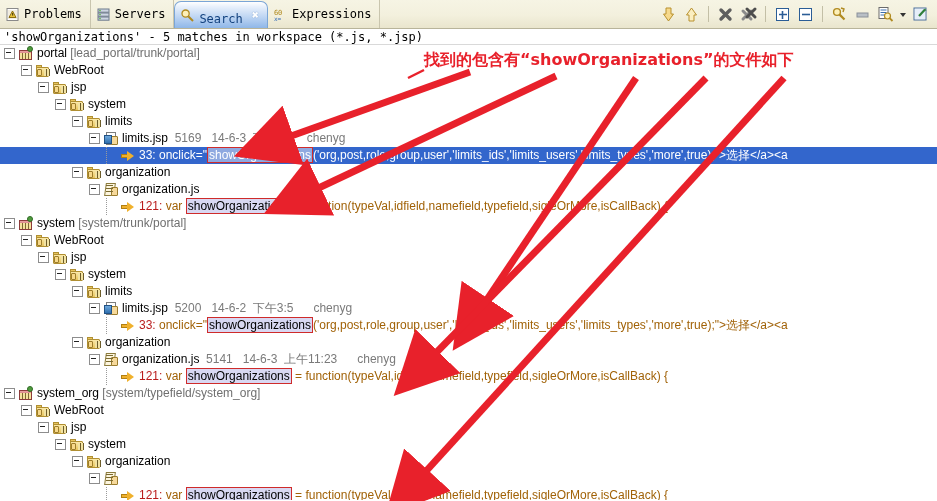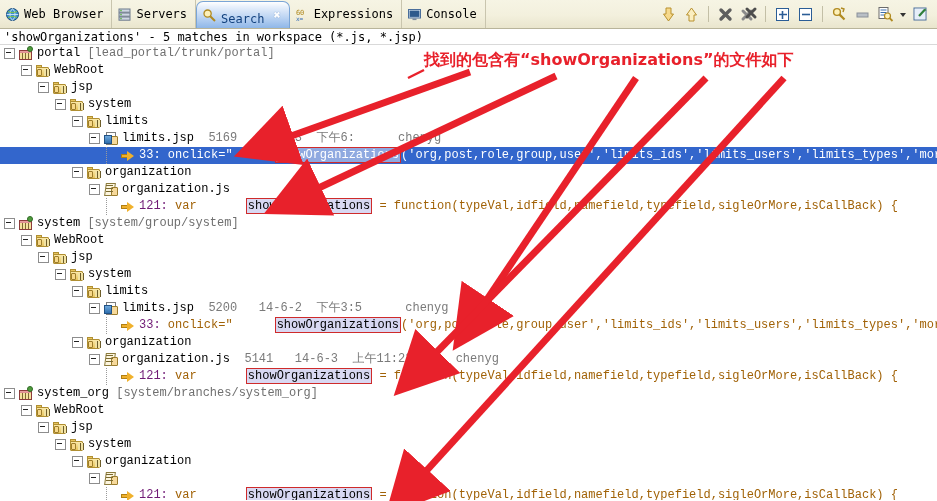--- a/index.html
+++ b/index.html
@@ -73,21 +73,21 @@
     position:relative;
     background:#ffffff;
     height:455px;
     overflow:hidden;
   }
   .row{
     height:17px;line-height:17px;
     white-space:nowrap;
     position:relative;
     display:flex;align-items:center;
-    font-family:Liberation Mono, monospace;
+    font-family:Liberation Sans, sans-serif;
     font-size:12px;
   }
   .row .txt{white-space:pre;}
 
   .expander{
     width:9px;height:9px;
     border:1px solid #8d8d8d;
     background:#ffffff;
     position:relative;
     flex:0 0 9px;
@@ -186,32 +186,31 @@
     flex:0 0 auto;height:17px;
     border-left:1px dotted #9a9a9a;
     margin-right:3px;
     align-self:stretch;
   }
 
   
   .name{color:#000;}
   .meta{color:#7a7a7a;}
   .path{color:#6f6f6f;}
-  .lineno{color:#701a75;}
+  .lineno{color:#b91c1c;}
   .code{color:#a16207;}
 
   
   .term{
     background:#d8d8f2;
     border:1px solid #cf2b2b;
     padding:0 1px;
     box-sizing:border-box;
     display:inline-block;
     line-height:14px;
-    margin-left:42px;
   }
 
   
   .row.selected{
     background:#3366cc;
   }
   .row.selected .code,.row.selected .lineno{color:#ffffff;}
   .row.selected .term{background:#8fa9e0;border:1px solid #cf2b2b;color:#ffffff;}
 
   
@@ -223,32 +222,33 @@
     font-size:16px;
     font-weight:bold;
     white-space:nowrap;
   }
 </style>
 </head>
 <body>
 
 <div class="tabbar">
 
-
-
   <div class="tab">
     <span class="tabicon">
       <svg width="15" height="15" viewBox="0 0 15 15">
-        <circle cx="7.5" cy="7.5" r="6" fill="#3f8fd0" stroke="#1d4f7d"></circle>
-        <path d="M1.8 7.5 h11.4 M7.5 1.6 a8 8 0 0 1 0 11.8 M7.5 1.6 a8 8 0 0 0 0 11.8" stroke="#cfe6f7" fill="none" stroke-width="0.9"></path>
-        <path d="M3 4.5 q4.5 2 9 0 M3 10.5 q4.5 -2 9 0" stroke="#7ec24a" fill="none" stroke-width="1.1"></path>
-      </svg>
-    </span>
-    <span class="tablabel">Web Browser</span>
+        <rect x="2" y="1.5" width="11" height="12" fill="#fff" stroke="#8a8a8a"></rect>
+        <rect x="3" y="3" width="9" height="9" fill="#f2ede0"></rect>
+        <polygon points="7.5,4 11,10.5 4,10.5" fill="#e8c33a" stroke="#8a6e13"></polygon>
+        <rect x="7" y="6" width="1.2" height="2.6" fill="#5a4a10"></rect>
+      </svg>
+    </span>
+    <span class="tablabel">Problems</span>
   </div>
+
+
 
   <div class="tab">
     <span class="tabicon">
       <svg width="15" height="15" viewBox="0 0 15 15">
         <rect x="2" y="2" width="11" height="3.2" fill="#cfd6e2" stroke="#6d7a8c"></rect>
         <rect x="2" y="6" width="11" height="3.2" fill="#cfd6e2" stroke="#6d7a8c"></rect>
         <rect x="2" y="10" width="11" height="3.2" fill="#cfd6e2" stroke="#6d7a8c"></rect>
         <circle cx="4" cy="3.6" r="0.8" fill="#53b03c"></circle>
         <circle cx="4" cy="7.6" r="0.8" fill="#53b03c"></circle>
         <circle cx="4" cy="11.6" r="0.8" fill="#53b03c"></circle>
@@ -272,30 +272,20 @@
     <span class="tabicon">
       <svg width="15" height="15" viewBox="0 0 15 15">
         <text x="1" y="7.5" font-size="7" fill="#b08a20" font-family="monospace">6</text>
         <text x="5" y="7.5" font-size="7" fill="#b08a20" font-family="monospace">0</text>
         <text x="1" y="13.5" font-size="6" fill="#2c67b5" font-family="monospace">x=</text>
       </svg>
     </span>
     <span class="tablabel">Expressions</span>
   </div>
 
-  <div class="tab">
-    <span class="tabicon">
-      <svg width="15" height="15" viewBox="0 0 15 15">
-        <rect x="1.5" y="2.5" width="12" height="8.5" fill="#dbe6f2" stroke="#4a6e9b"></rect>
-        <rect x="2.6" y="3.6" width="9.8" height="6.3" fill="#2f5a8c"></rect>
-        <rect x="5.5" y="11.5" width="4" height="1.6" fill="#7f8c9e"></rect>
-      </svg>
-    </span>
-    <span class="tablabel">Console</span>
-  </div>
 
   <div class="tab toolfill"></div>
 
   <div class="toolbtns">
     <span class="tbtn" title="Show Next Match">
       <svg width="21" height="21" viewBox="0 0 21 21">
         <polygon points="10.5,17 5.5,10 8,10 8,4 13,4 13,10 15.5,10" fill="#f6d98c" stroke="#b8912e"></polygon>
       </svg>
     </span>
     <span class="tbtn" title="Show Previous Match">
@@ -448,21 +438,21 @@
       <span class="dotline" style="width:10px"></span>
       <span class="ic-arrow"></span>
       <span class="txt"><span class="lineno">121:</span><span class="code"> var </span><span class="term">showOrganizations</span><span class="code"> = function(typeVal,idfield,namefield,typefield,sigleOrMore,isCallBack) {</span></span>
     </div>
     <div class="row">
       <span class="guide" style="width:4px"></span>
       <span class="expander"></span>
       <span class="ic ic-proj">
         <i></i>
       </span>
-      <span class="txt"><span class="name">system</span><span class="path"> [system/group/system]</span></span>
+      <span class="txt"><span class="name">system</span><span class="path"> [system/trunk/portal]</span></span>
     </div>
     <div class="row">
       <span class="guide" style="width:21px"></span>
       <span class="expander"></span>
       <span class="ic ic-folder">
         <u></u>
         <i></i>
       </span>
       <span class="txt"><span class="name">WebRoot</span></span>
     </div>
@@ -529,21 +519,21 @@
       <span class="dotline" style="width:10px"></span>
       <span class="ic-arrow"></span>
       <span class="txt"><span class="lineno">121:</span><span class="code"> var </span><span class="term">showOrganizations</span><span class="code"> = function(typeVal,idfield,namefield,typefield,sigleOrMore,isCallBack) {</span></span>
     </div>
     <div class="row">
       <span class="guide" style="width:4px"></span>
       <span class="expander"></span>
       <span class="ic ic-proj">
         <i></i>
       </span>
-      <span class="txt"><span class="name">system_org</span><span class="path"> [system/branches/system_org]</span></span>
+      <span class="txt"><span class="name">system_org</span><span class="path"> [system/typefield/system_org]</span></span>
     </div>
     <div class="row">
       <span class="guide" style="width:21px"></span>
       <span class="expander"></span>
       <span class="ic ic-folder">
         <u></u>
         <i></i>
       </span>
       <span class="txt"><span class="name">WebRoot</span></span>
     </div>

